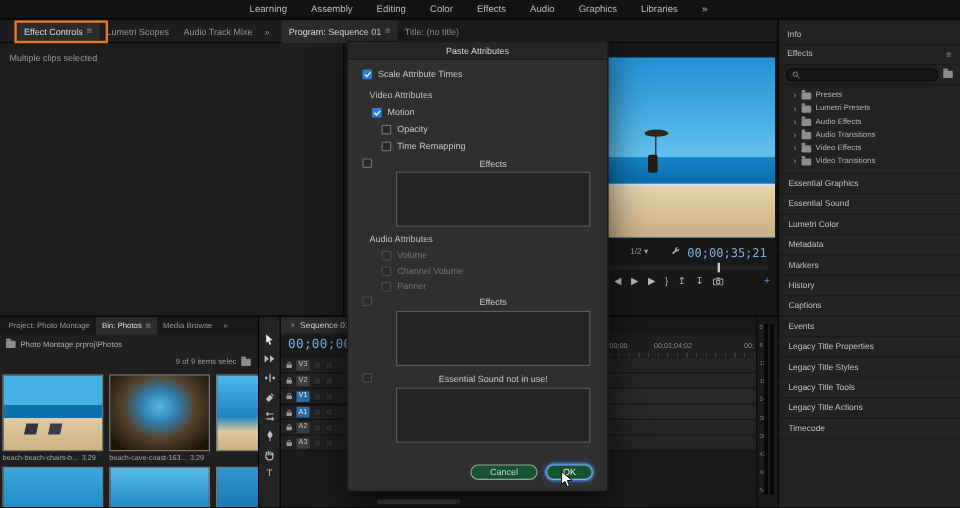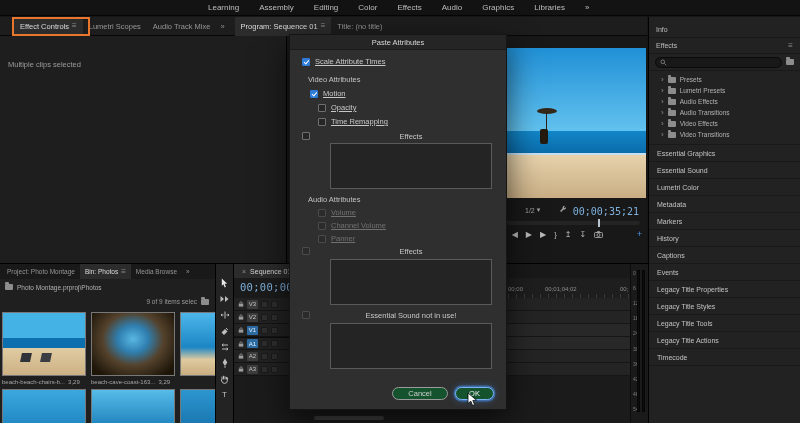--- a/index.html
+++ b/index.html
@@ -19,21 +19,21 @@
   .tab{display:flex;align-items:center;gap:3px;padding:3px 6px;height:13px;box-sizing:content-box;}
   .tab.active{background:#2c2c2c;color:#dcdcdc;}
   .hamb{font-size:8px;color:#8f8f8f;line-height:1;}
   .ovf{margin:0 4px;color:#8f8f8f;}
   #annot{position:absolute;left:12px;top:17px;width:78px;height:19px;border:2px solid #e8762c;
     z-index:40;pointer-events:none;box-sizing:border-box;}
 
   
   #ecpanel{position:absolute;left:0;top:36px;width:287px;height:227px;background:#1e1e1e;
     border-right:1px solid #020202;box-sizing:border-box;}
-  #ecstatus{position:absolute;left:8px;top:24px;font-size:7.5px;color:#9b9b9b;text-align:center;}
+  #ecstatus{position:absolute;left:8px;top:8px;font-size:7.5px;color:#9b9b9b;text-align:center;}
 
   
   #pmpanel{position:absolute;left:287px;top:36px;width:359px;height:227px;background:#181818;overflow:hidden;}
   #pmimage{position:absolute;left:72px;top:12px;width:287px;height:150px;overflow:hidden;background:#2c97dc;}
   .sky{position:absolute;left:0;top:0;width:100%;height:55%;background:linear-gradient(#2190d6,#62c2ef);}
   .sea{position:absolute;left:0;top:55%;width:100%;height:16%;background:linear-gradient(#1286c8,#0a6aa8);}
   .surf{position:absolute;left:0;top:70%;width:100%;height:2px;background:#e9f5fb;opacity:.85;}
   .sand{position:absolute;left:0;top:71%;width:100%;height:29%;background:linear-gradient(#e6d2ab,#c9ae85);}
   .canopy{position:absolute;left:62%;top:40%;width:20px;height:6px;background:#33281a;border-radius:50%;}
   .pole{position:absolute;left:65.2%;top:43%;width:1px;height:28px;background:#2a2015;}
@@ -46,21 +46,21 @@
   #pmtrans{position:absolute;left:214px;top:193px;width:141px;display:flex;align-items:center;gap:8px;
     font-size:8px;color:#b8b8b8;}
   #pmtrans .plus{margin-left:auto;color:#4a93e8;font-size:9px;}
 
   
   #dialog{position:absolute;left:289px;top:34px;width:218px;height:376px;background:#2f2f2f;
     border:1px solid #151515;box-shadow:0 10px 30px rgba(0,0,0,.65);z-index:20;font-size:7.5px;
     color:#c7c7c7;box-sizing:border-box;}
   #dlg-title{height:14px;background:#252525;border-bottom:1px solid #1b1b1b;display:flex;
     align-items:center;justify-content:center;color:#d8d8d8;}
-  .drow{position:absolute;display:flex;align-items:center;gap:5px;text-decoration:underline;}
+  .drow{position:absolute;display:flex;align-items:center;gap:5px;}
   .cb{position:relative;width:8px;height:8px;background:#262626;border:1px solid #6f6f6f;
     border-radius:1px;box-sizing:border-box;flex:none;}
   .cb.on{background:#2e7cd6;border-color:#2e7cd6;}
   .cb.on::after{content:"";position:absolute;left:1px;top:1.2px;width:4px;height:2.2px;
     border-left:1.2px solid #fff;border-bottom:1.2px solid #fff;transform:rotate(-48deg);}
   .dis{opacity:.42;}
   .dhead{position:absolute;left:18px;color:#c2c2c2;}
   .dlist{position:absolute;left:40px;width:162px;height:46px;background:#242424;
     border:1px solid #5a5a5a;box-sizing:border-box;}
   .dlabel-center{position:absolute;left:40px;width:162px;text-align:center;}

